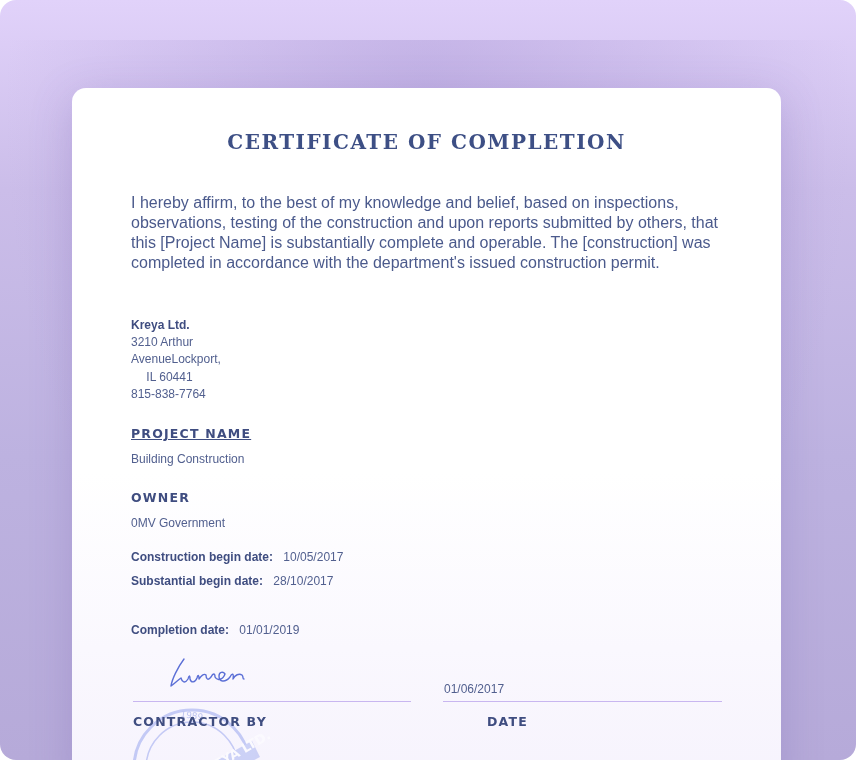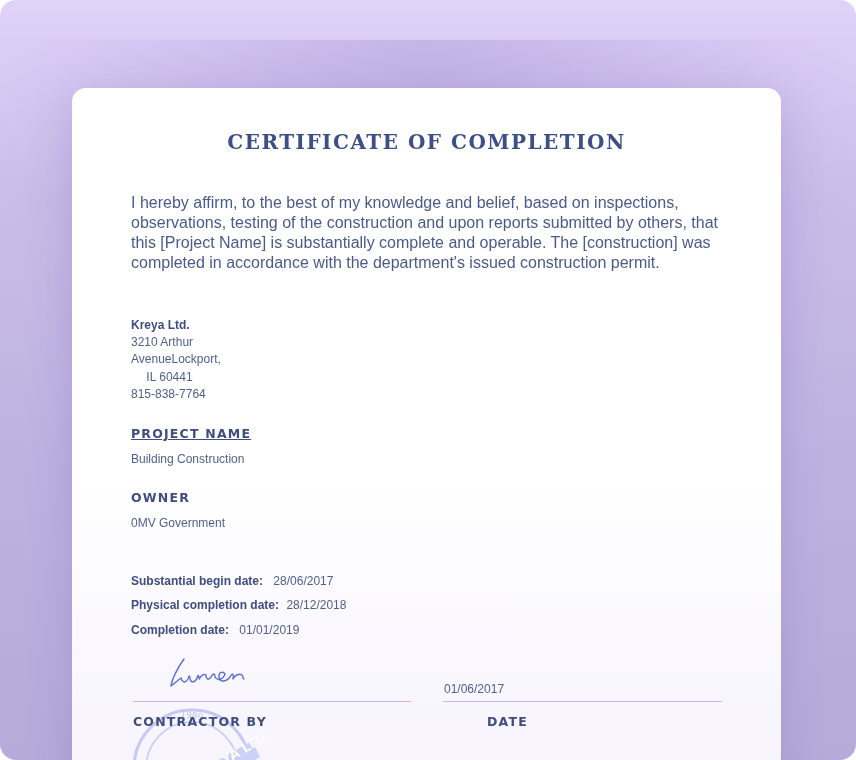--- a/index.html
+++ b/index.html
@@ -77,27 +77,27 @@
       <div style="white-space:pre;margin-left:12px;"> IL 60441</div>
       <div>815-838-7764</div>
     </div>
 
     <div class="heading" style="top:338px;text-decoration:underline;">PROJECT NAME</div>
     <div class="text" style="top:363px;">Building Construction</div>
 
     <div class="heading" style="top:402px;text-align:right;">OWNER</div>
     <div class="text" style="top:427px;">0MV Government</div>
 
+    <div class="date-row" style="top:462px;">
+      <span class="lbl">Construction begin date:</span>
+      <span>10/05/2017</span>
+    </div>
     <div class="date-row" style="top:486px;">
       <span class="lbl">Substantial begin date:</span>
-      <span>28/06/2017</span>
-    </div>
-    <div class="date-row" style="top:510px;">
-      <span class="lbl" style="margin-right:4px;">Physical completion date:</span>
-      <span>28/12/2018</span>
+      <span>28/10/2017</span>
     </div>
     <div class="date-row" style="top:535px;">
       <span class="lbl">Completion date:</span>
       <span>01/01/2019</span>
     </div>
 
     <svg class="signature" width="110" height="40" viewBox="0 0 110 40">
       <path d="M16 6 C 10 14, 4 26, 3 33 C 6 31, 10 27, 13 25 C 14 29, 17 31, 20 26 C 21 22, 22 22, 22 26 C 23 30, 27 30, 29 25 C 30 21, 31 22, 31 26 C 33 23, 36 20, 38 22 C 38 26, 40 28, 43 24 C 45 20, 47 20, 47 24 C 49 28, 55 27, 57 21 C 55 18, 51 19, 51 23 C 51 29, 57 30, 62 24 C 64 20, 66 20, 65 26 C 67 22, 71 20, 74 22 C 76 24, 74 26, 76 26" fill="none" stroke="#5b6fd6" stroke-width="1.4" stroke-linecap="round" stroke-linejoin="round"></path>
     </svg>
 

